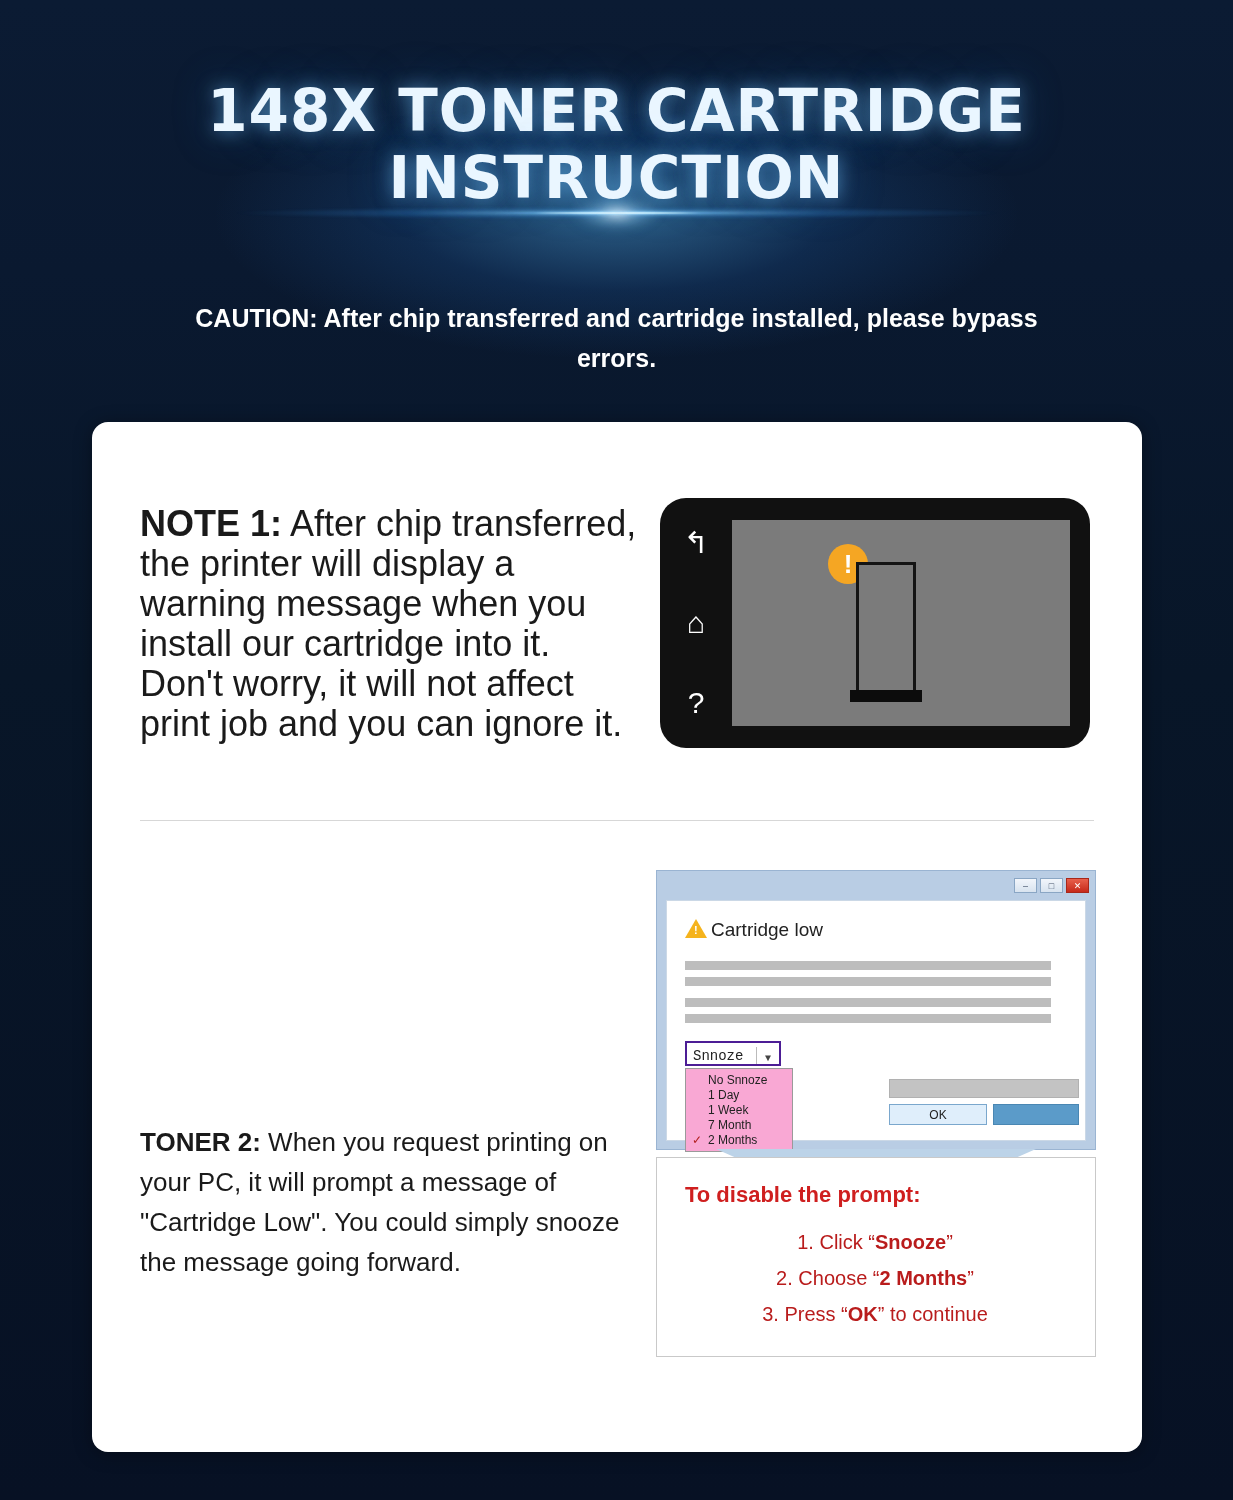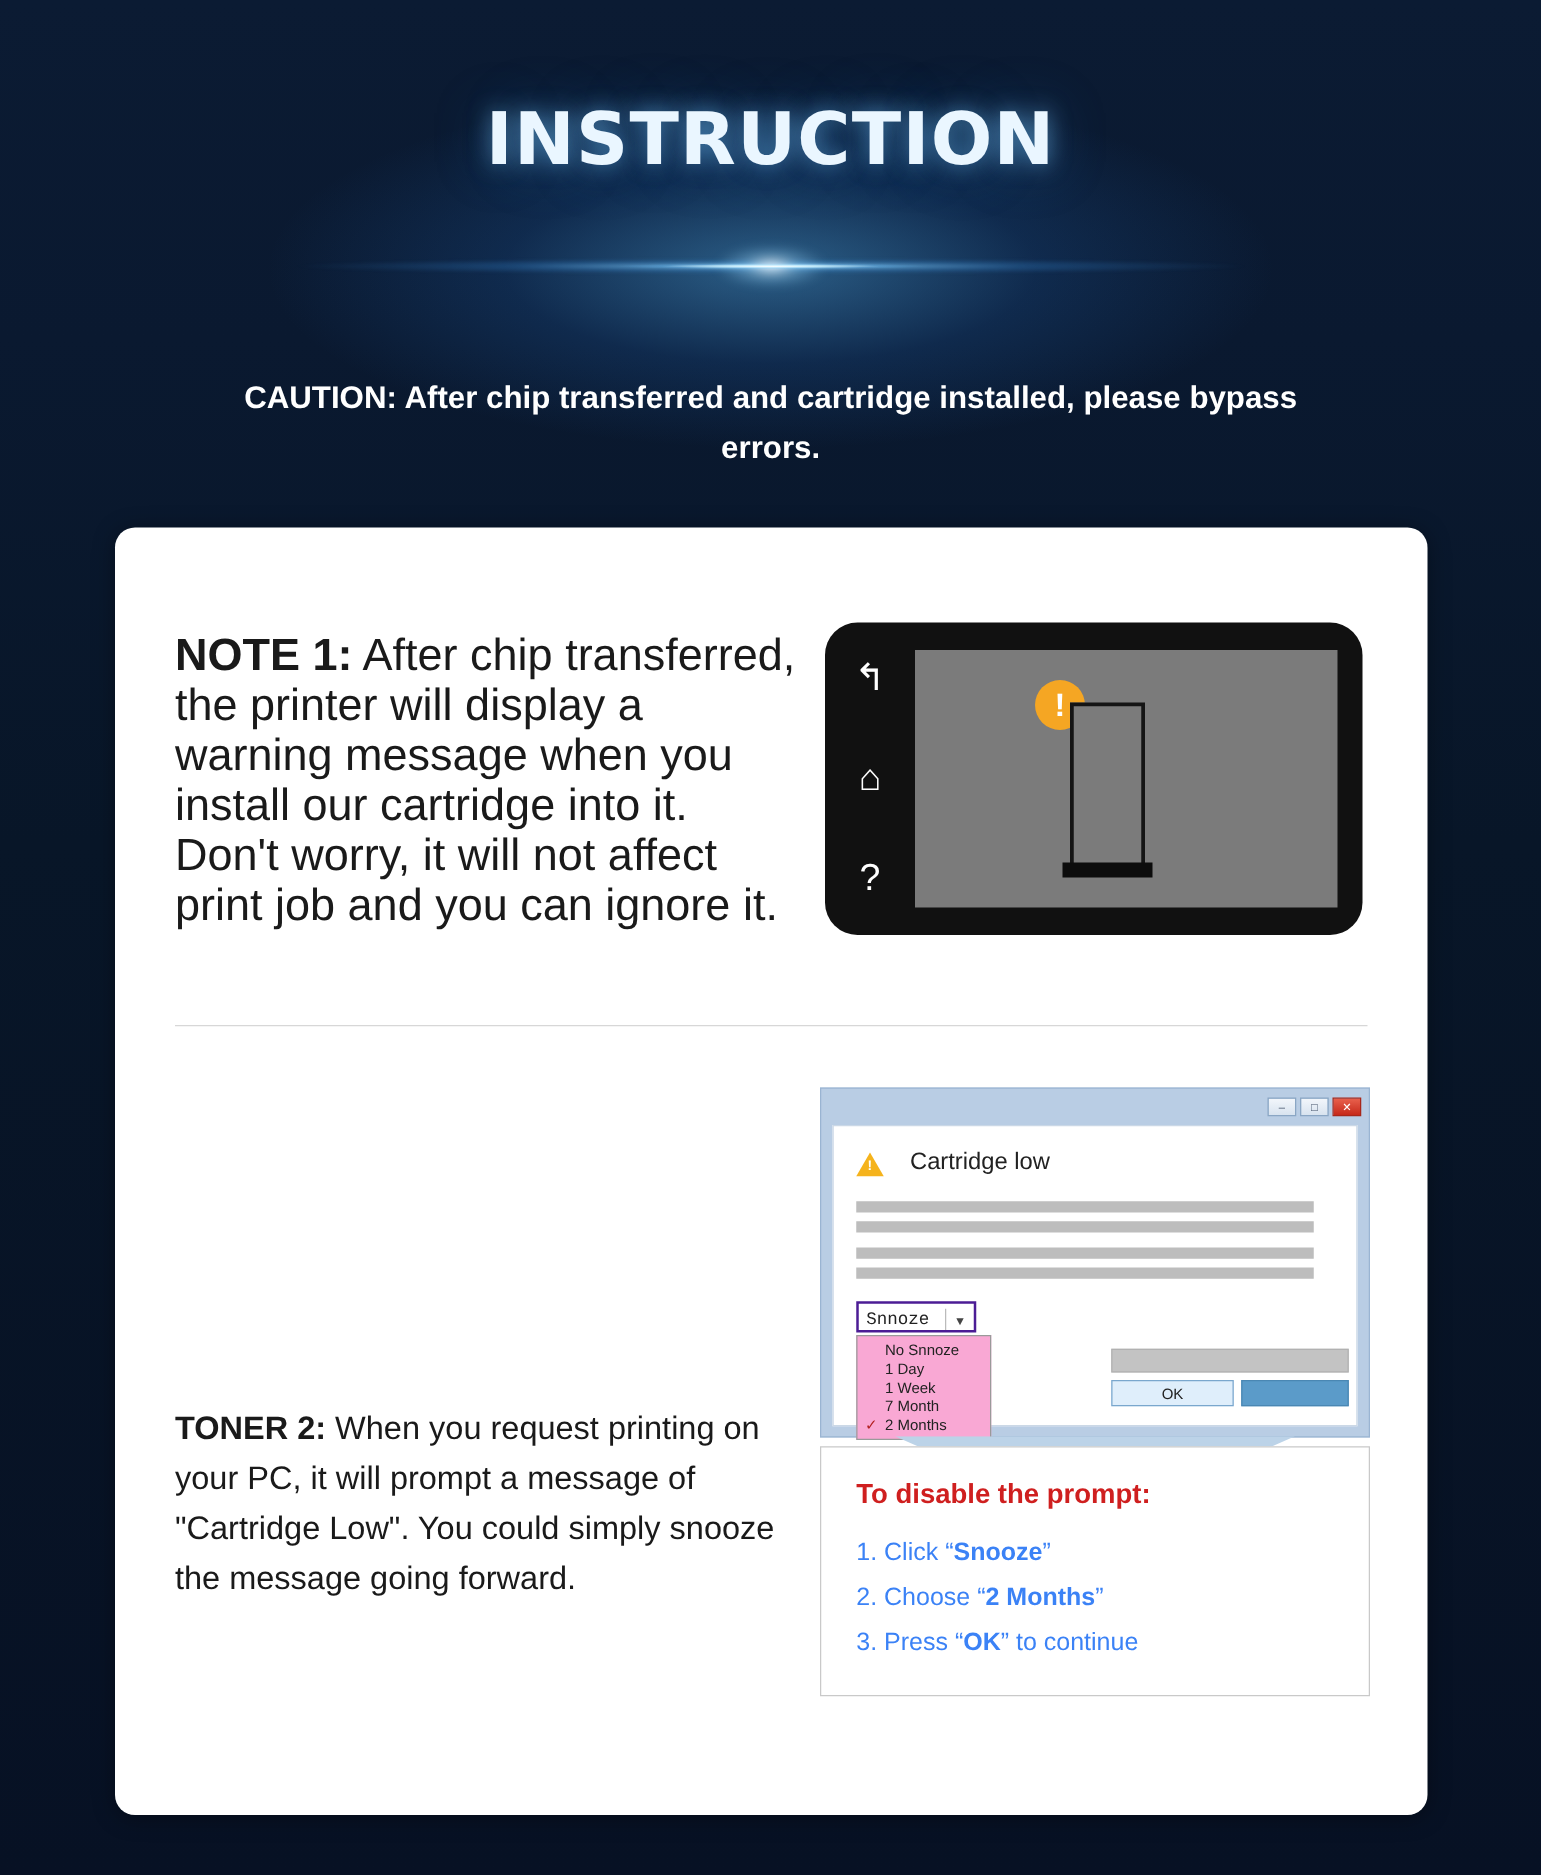--- a/index.html
+++ b/index.html
@@ -228,22 +228,22 @@
     background: #ffffff;
     border: 1px solid #cbd8e6;
   }
   .win-title {
     position: absolute;
     left: 18px;
     top: 18px;
     font-size: 19px;
     color: #222;
     display: flex;
-    align-items: flex-end;
-    gap: 21px;
+    align-items: flex-start;
+    gap: 4px;
   }
   .tri-warn {
     width: 0; height: 0;
     border-left: 11px solid transparent;
     border-right: 11px solid transparent;
     border-bottom: 19px solid #f5b31c;
     position: relative;
   }
   .tri-warn::after {
     content: "!";
@@ -374,34 +374,36 @@
   .instr-list {
     position: absolute;
     left: 28px;
     top: 66px;
     width: 380px;
   }
   .instr-list li {
     list-style: none;
     font-size: 20px;
     line-height: 36px;
-    color: #3b82f6;
+    color: #b91c1c;
+    text-align: center;
   }
   .instr-list b { font-weight: bold; }
 </style>
 </head>
 <body>
 
 <div class="page">
 
   <div class="glow-streak"></div>
   <div class="glow-burst"></div>
   <div class="glow-core"></div>
 
   <h1 class="title">
+    <span>148X TONER CARTRIDGE</span>
     <span class="l2">INSTRUCTION</span>
   </h1>
 
   <p class="caution">
     <span>CAUTION:</span><span> After chip transferred and cartridge installed, please bypass errors.</span>
   </p>
 
   <div class="card">
 
     <p class="note1-text">

